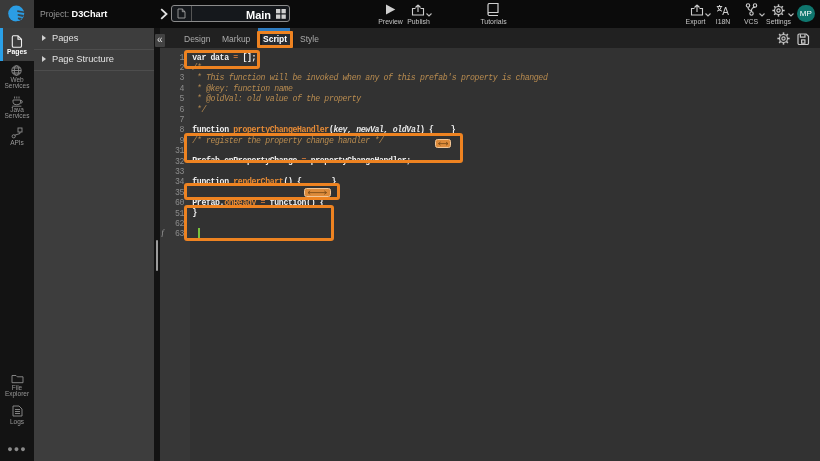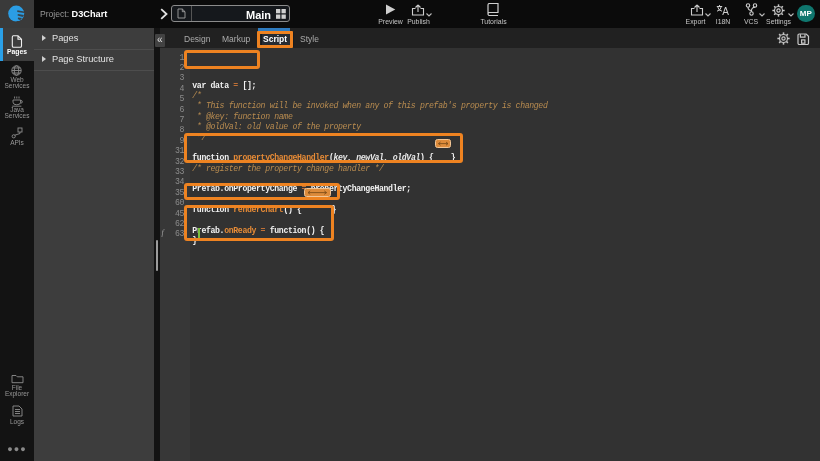--- a/index.html
+++ b/index.html
@@ -18,21 +18,21 @@
 .ptri{position:absolute;left:7.5px;top:7px;width:0;height:0;border-left:4.5px solid #cfcfcf;border-top:3.2px solid transparent;border-bottom:3.2px solid transparent;}
 
 #divider{left:154px;top:28px;width:6px;height:433px;background:#131313;}
 
 #tabbar{left:160px;top:28px;width:660px;height:19.5px;background:#212121;}
 .tab{position:absolute;top:6.2px;font-size:8.5px;color:#ababab;}
 
 #gutter{left:160px;top:47.5px;width:30px;height:413.5px;background:#373737;}
 #codebg{left:190px;top:47.5px;width:630px;height:413.5px;background:#323232;}
 #nums{left:160px;top:52.7px;width:24px;font-family:"Liberation Mono",monospace;font-size:8.2px;letter-spacing:-0.36px;line-height:10.39px;color:#8d8d8d;text-align:right;}
-#code{left:192.3px;top:52.7px;font-family:"Liberation Mono",monospace;font-size:8.2px;letter-spacing:-0.36px;line-height:10.39px;color:#f2f2f2;font-weight:bold;margin-top:28px;}
+#code{left:192.3px;top:52.7px;font-family:"Liberation Mono",monospace;font-size:8.2px;letter-spacing:-0.36px;line-height:10.39px;color:#f2f2f2;font-weight:bold;}
 #code div{height:10.39px;white-space:pre;}
 .c{color:#b98c50;font-style:italic;font-weight:normal;}
 .fn{color:#e78b36;}
 .op{color:#bf7036;}
 .prm{font-style:italic;color:#e8e8e8;}
 .ws{color:#4c4c4c;}
 .sp{display:inline-block;}
 
 .obox{position:absolute;border:3px solid #ee8321;border-radius:3px;}
 
@@ -54,21 +54,21 @@
       <div>6</div>
       <div>7</div>
       <div>8</div>
       <div>9</div>
       <div>31</div>
       <div>32</div>
       <div>33</div>
       <div>34</div>
       <div>35</div>
       <div>60</div>
-      <div>45</div>
+      <div>51</div>
       <div>62</div>
       <div>63</div>
     </div>
 
 <div class="abs" id="code">
 <div>var data <span class="op">=</span> [];</div>
 <div><span class="c">/*</span></div>
 <div><span class="c"> * This function will be invoked when any of this prefab's property is changed</span></div>
 <div><span class="c"> * @key: function name</span></div>
 <div><span class="c"> * @oldVal: old value of the property</span></div>
@@ -340,14 +340,14 @@
             <line x1="11.1" y1="3.9" x2="12.52" y2="2.48"></line>
 </g>
         </g>
       </svg>
     </div>
 <svg class="abs" style="left:787.5px;top:13px;" width="6" height="4" viewBox="0 0 6 4">
       <path d="M0.5 0.5 L3 3 L5.5 0.5" stroke="#bbb" stroke-width="1.1" fill="none"></path>
     </svg>
 <div class="abs tblabel" style="left:763px;top:17.5px;width:31px;">Settings</div>
 
-<div class="abs" style="left:797px;top:4.5px;width:17.6px;height:17.6px;border-radius:50%;background:#0f766e;color:#fff;font-size:8px;font-weight:bold;text-align:center;line-height:17.6px;">MP</div>
+<div class="abs" style="left:797px;top:4.5px;width:17.6px;height:17.6px;border-radius:50%;background:#0f766e;color:#fff;font-size:8px;font-weight:normal;text-align:center;line-height:17.6px;">MP</div>
 
 </div>
 </body></html>

